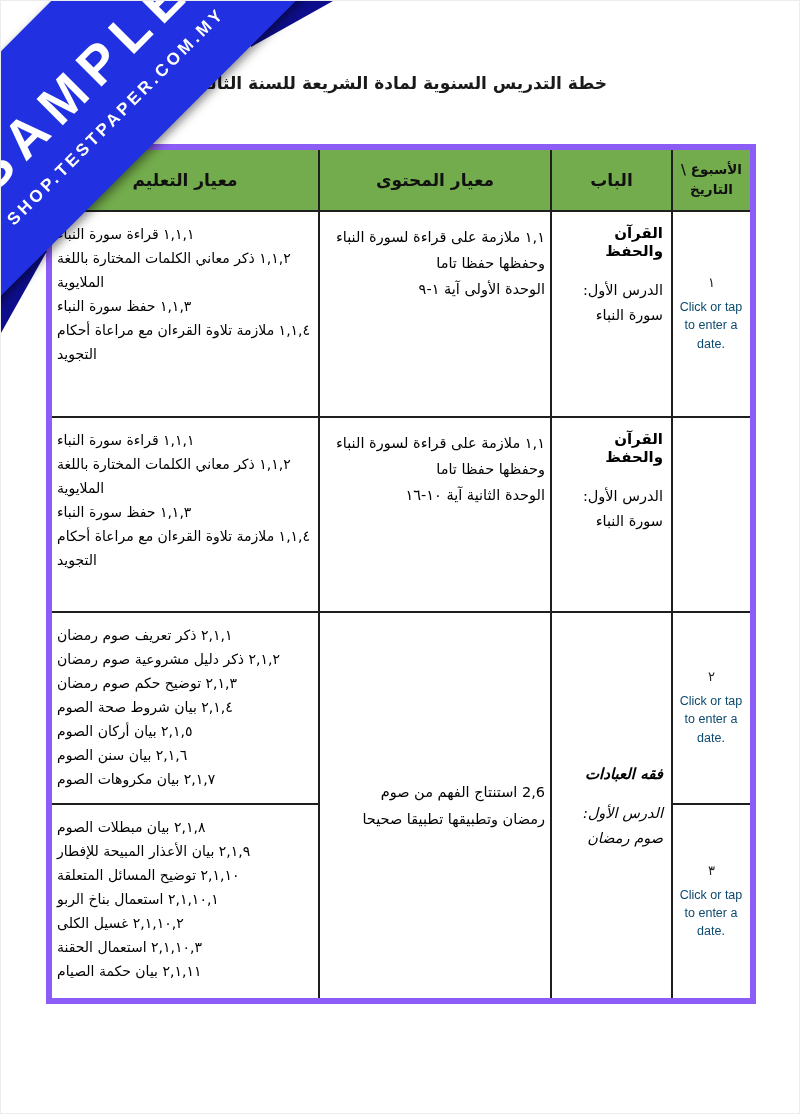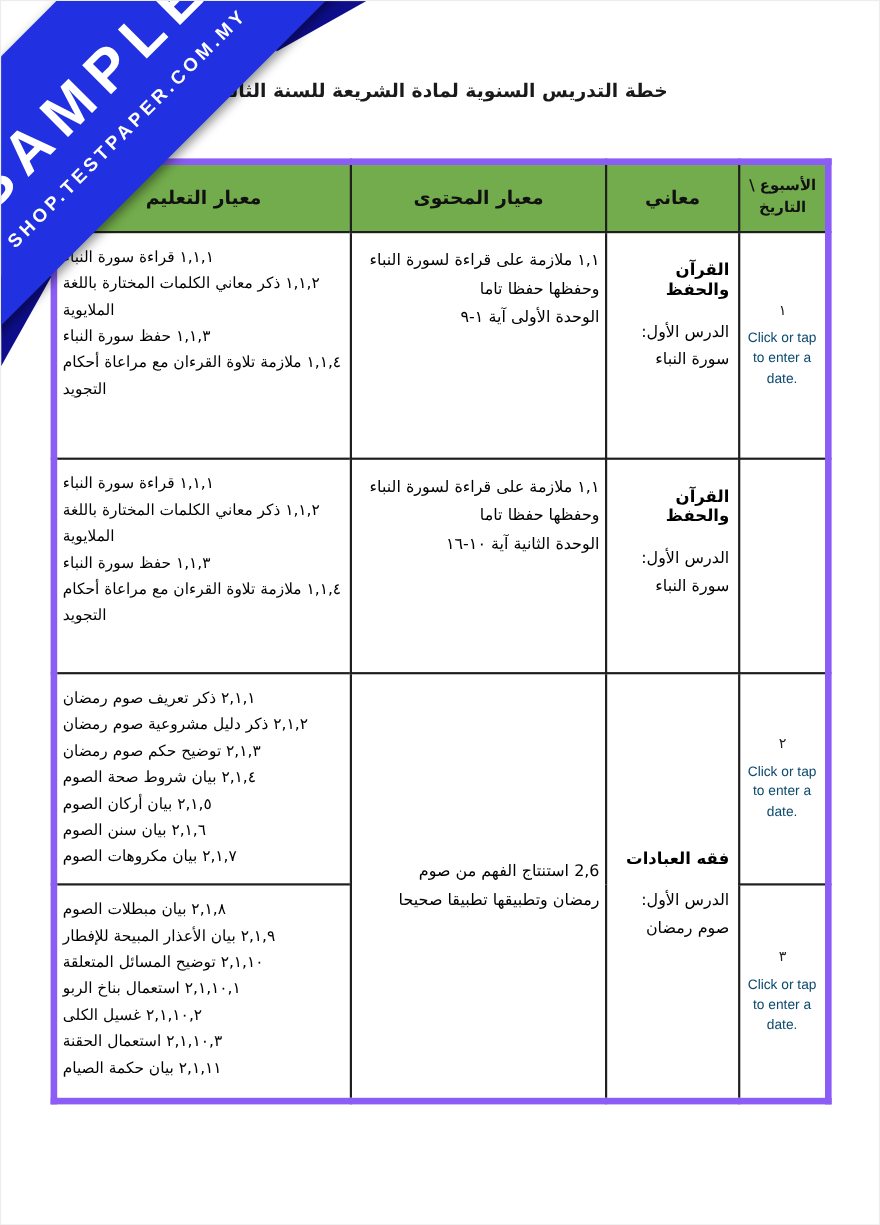--- a/index.html
+++ b/index.html
@@ -25,22 +25,22 @@
   .hdr-line { display: block; line-height: 1.45; }
   th.week-col { font-size: 13.5px; }
 
   td.week-cell { vertical-align: middle; text-align: center; padding: 4px 2px; }
   .wk-num { font-size: 13px; color: #222; margin-bottom: 8px; }
   .wk-date { color: #0c4a6e; font-size: 12.5px; line-height: 1.45;
              width: 74px; margin: 0 auto; direction: ltr;
              font-family: "Liberation Sans", sans-serif; cursor: pointer; }
 
   td.bab-cell { vertical-align: top; text-align: right; padding: 12px 8px 8px; font-size: 14.5px; }
-  td.bab-cell.merged { vertical-align: middle; }
-  .bab-title { font-weight: bold; font-size: 15px; margin-bottom: 18px; margin-top: 12px; }
+  td.bab-cell.merged { vertical-align: middle; font-style: italic; }
+  .bab-title { font-weight: bold; font-size: 15px; margin-bottom: 18px; }
   .bab-sub { white-space: pre-line; line-height: 1.7; }
 
   td.content-cell { vertical-align: top; text-align: right; padding: 12px 5px;
                     font-size: 14.5px; white-space: pre-line; line-height: 1.8; }
   td.content-cell.merged { vertical-align: middle; }
 
   td.learning-cell { vertical-align: top; text-align: left; padding: 10px 5px;
                      font-size: 14px; white-space: pre-line; line-height: 1.72; }
 
   
@@ -77,21 +77,21 @@
         <col style="width:232px">
         <col style="width:270px">
     </colgroup>
 
     <tbody>
         <tr style="height:64px;">
       <th class="week-col">
         <span class="hdr-line">الأسبوع \</span>
         <span class="hdr-line">التاريخ</span>
       </th>
-      <th>معاني</th>
+      <th>الباب</th>
       <th>معيار المحتوى</th>
       <th>معيار التعليم</th>
     </tr>
 
     <tr style="height:206px;">
       <td class="week-cell">
         <div class="wk-num">١</div>
         <div class="wk-date">Click or tap to enter a date.</div>
       </td>
       <td class="bab-cell">

